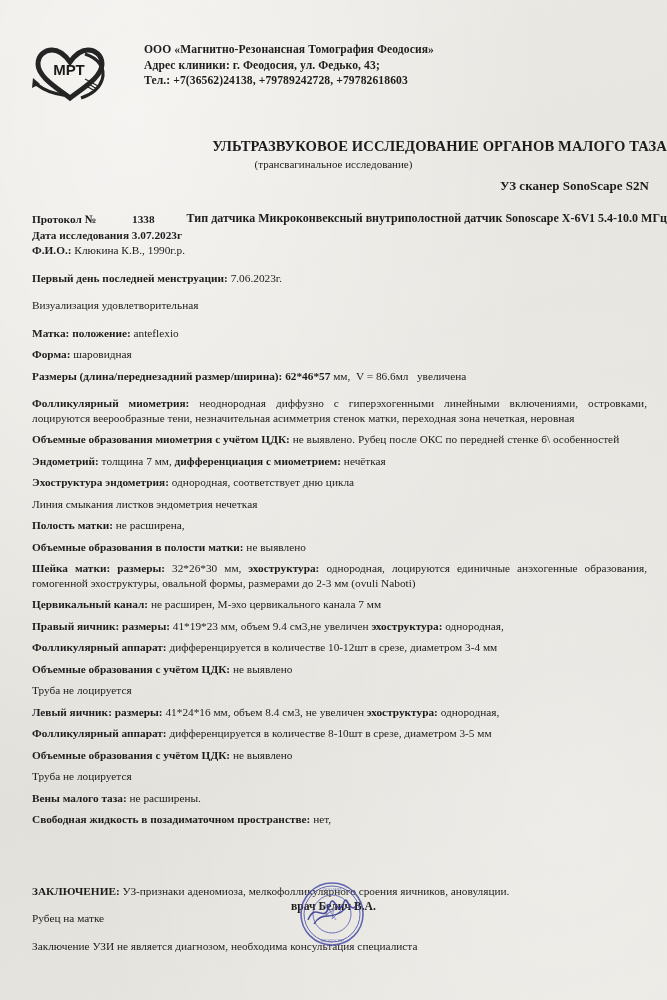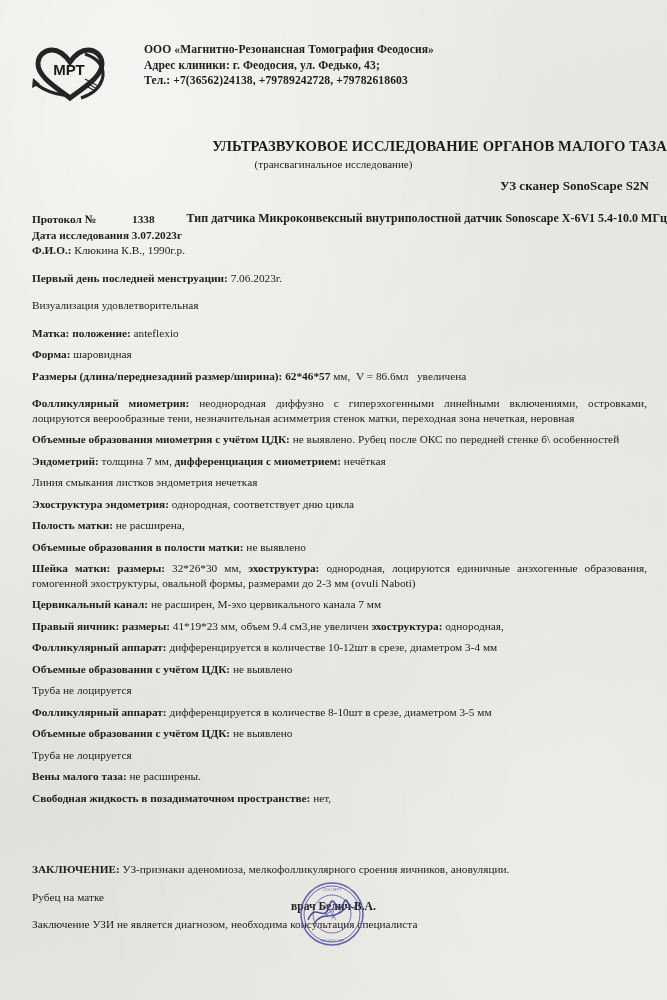--- a/index.html
+++ b/index.html
@@ -218,25 +218,25 @@
       <b>Объемные образования миометрия с учётом ЦДК:</b>
       <span>не выявлено. Рубец после ОКС по передней стенке б\ особенностей</span>
     </p>
 
     <p class="ln nojust">
       <b>Эндометрий:</b>
       <span>толщина 7 мм,</span>
       <b>дифференциация с миометрием:</b>
       <span>нечёткая</span>
     </p>
-    <p class="ln nojust">Линия смыкания листков эндометрия нечеткая</p>
     <p class="ln nojust">
       <b>Эхоструктура эндометрия:</b>
       <span>однородная, соответствует дню цикла</span>
     </p>
+    <p class="ln nojust">Линия смыкания листков эндометрия нечеткая</p>
     <p class="ln nojust">
       <b>Полость матки:</b>
       <span>не расширена,</span>
     </p>
     <p class="ln nojust">
       <b>Объемные образования в полости матки:</b>
       <span>не выявлено</span>
     </p>
 
     <p class="ln">
@@ -262,20 +262,27 @@
     <p class="ln nojust">
       <b>Фолликулярный аппарат:</b>
       <span>дифференцируется в количестве 10-12шт в срезе, диаметром 3-4 мм</span>
     </p>
     <p class="ln nojust">
       <b>Объемные образования с учётом ЦДК:</b>
       <span>не выявлено</span>
     </p>
     <p class="ln nojust">Труба не лоцируется</p>
 
+    <p class="ln nojust">
+      <b>Левый яичник:</b>
+      <b>размеры:</b>
+      <span>41*24*16 мм, объем 8.4 см3, не увеличен</span>
+      <b>эхоструктура:</b>
+      <span>однородная,</span>
+    </p>
     <p class="ln nojust">
       <b>Фолликулярный аппарат:</b>
       <span>дифференцируется в количестве 8-10шт в срезе, диаметром 3-5 мм</span>
     </p>
     <p class="ln nojust">
       <b>Объемные образования с учётом ЦДК:</b>
       <span>не выявлено</span>
     </p>
     <p class="ln nojust">Труба не лоцируется</p>
 

